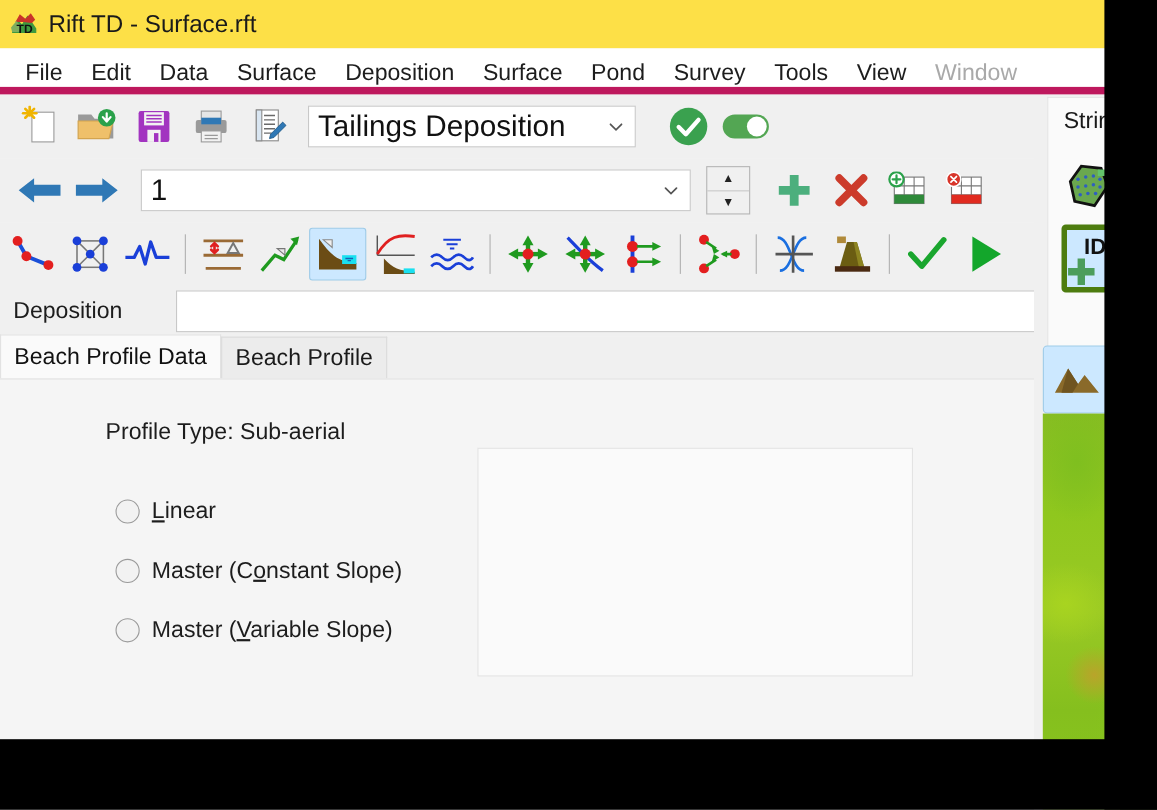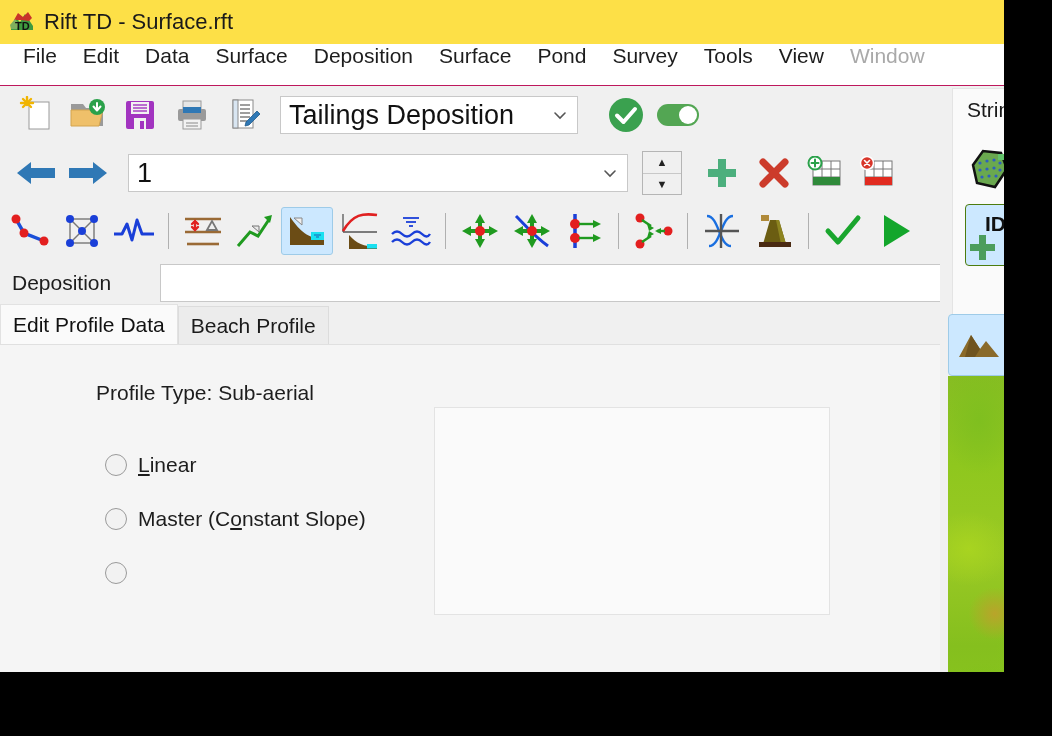--- a/index.html
+++ b/index.html
@@ -19,22 +19,22 @@
   
   .titlebar{
     height:44px;background:#fde047;display:flex;align-items:center;
     padding-left:8px;box-sizing:border-box;
   }
   .app-icon{width:28px;height:28px;position:relative;flex:0 0 auto;margin-right:8px;}
   .title-text{font-size:22px;color:#1a1a1a;white-space:nowrap;}
 
   
   .menubar{
-    height:42px;background:#fff;display:flex;align-items:flex-start;
-    padding-left:10px;box-sizing:border-box;border-bottom:1px solid #be185d;
+    height:42px;background:#fff;display:flex;align-items:flex-end;
+    padding-left:10px;box-sizing:border-box;border-bottom:7px solid #be185d;
   }
   .menu-item{
     font-size:21px;color:#1d1d1d;padding:0 13px;white-space:nowrap;cursor:default;
   }
   .menu-item.disabled{color:#a9a9a9;}
 
   
   .toolbar{
     display:flex;align-items:center;background:#f0f0f0;box-sizing:border-box;
   }
@@ -125,21 +125,21 @@
     font-size:21px;color:#1a1a1a;overflow:hidden;white-space:nowrap;
   }
   .dock-body{
     margin-left:12px;background:#fafafa;border:1px solid #e4e4e4;border-top:none;
     height:238px;box-sizing:border-box;position:relative;padding-top:8px;
   }
   .dock-btn{
     width:62px;height:62px;display:flex;align-items:center;justify-content:center;
     margin:2px auto 0 12px;box-sizing:border-box;border:1px solid transparent;
   }
-  .dock-btn.sel{background:#cce8ff;border:1px solid #4d7c0f;border-radius:4px;}
+  .dock-btn.sel{background:#cce8ff;border:5px solid #4d7c0f;border-radius:4px;}
   .dock-vsep{position:absolute;left:78px;top:14px;width:1px;height:82px;background:#b8b8b8;}
   .dock-btn2{
     position:absolute;left:8px;top:226px;width:62px;height:62px;
     display:flex;align-items:center;justify-content:center;
     background:#cce8ff;border:1px solid #9ecbe8;border-radius:4px;box-sizing:border-box;
   }
   .dock-lines{position:absolute;left:84px;top:248px;width:28px;height:16px;}
 
   
   .terrain{
@@ -499,38 +499,39 @@
       </svg>
     </div>
   </div>
 
   <div class="desc-row">
     <div class="desc-label">Deposition</div>
     <input class="desc-input" type="text" value="" style="">
   </div>
 
   <div class="tabs">
-    <div class="tab active">Edit Profile Data</div>
+    <div class="tab active">Beach Profile Data</div>
     <div class="tab">Beach Profile</div>
   </div>
 
   <div class="content">
     <div class="profile-type">Profile Type: Sub-aerial</div>
 
     <div class="radio-group">
       <div class="radio-row">
         <div class="radio"></div>
         <div class="radio-label"><u>L</u>inear</div>
       </div>
       <div class="radio-row">
         <div class="radio"></div>
         <div class="radio-label">Master (C<u>o</u>nstant Slope)</div>
       </div>
       <div class="radio-row">
         <div class="radio"></div>
+        <div class="radio-label">Master (<u>V</u>ariable Slope)</div>
       </div>
     </div>
 
     <div class="preview-box"></div>
   </div>
 
   <div class="right-dock">
     <div class="dock-tabhead">String</div>
     <div class="dock-body">
       <div class="dock-btn">

